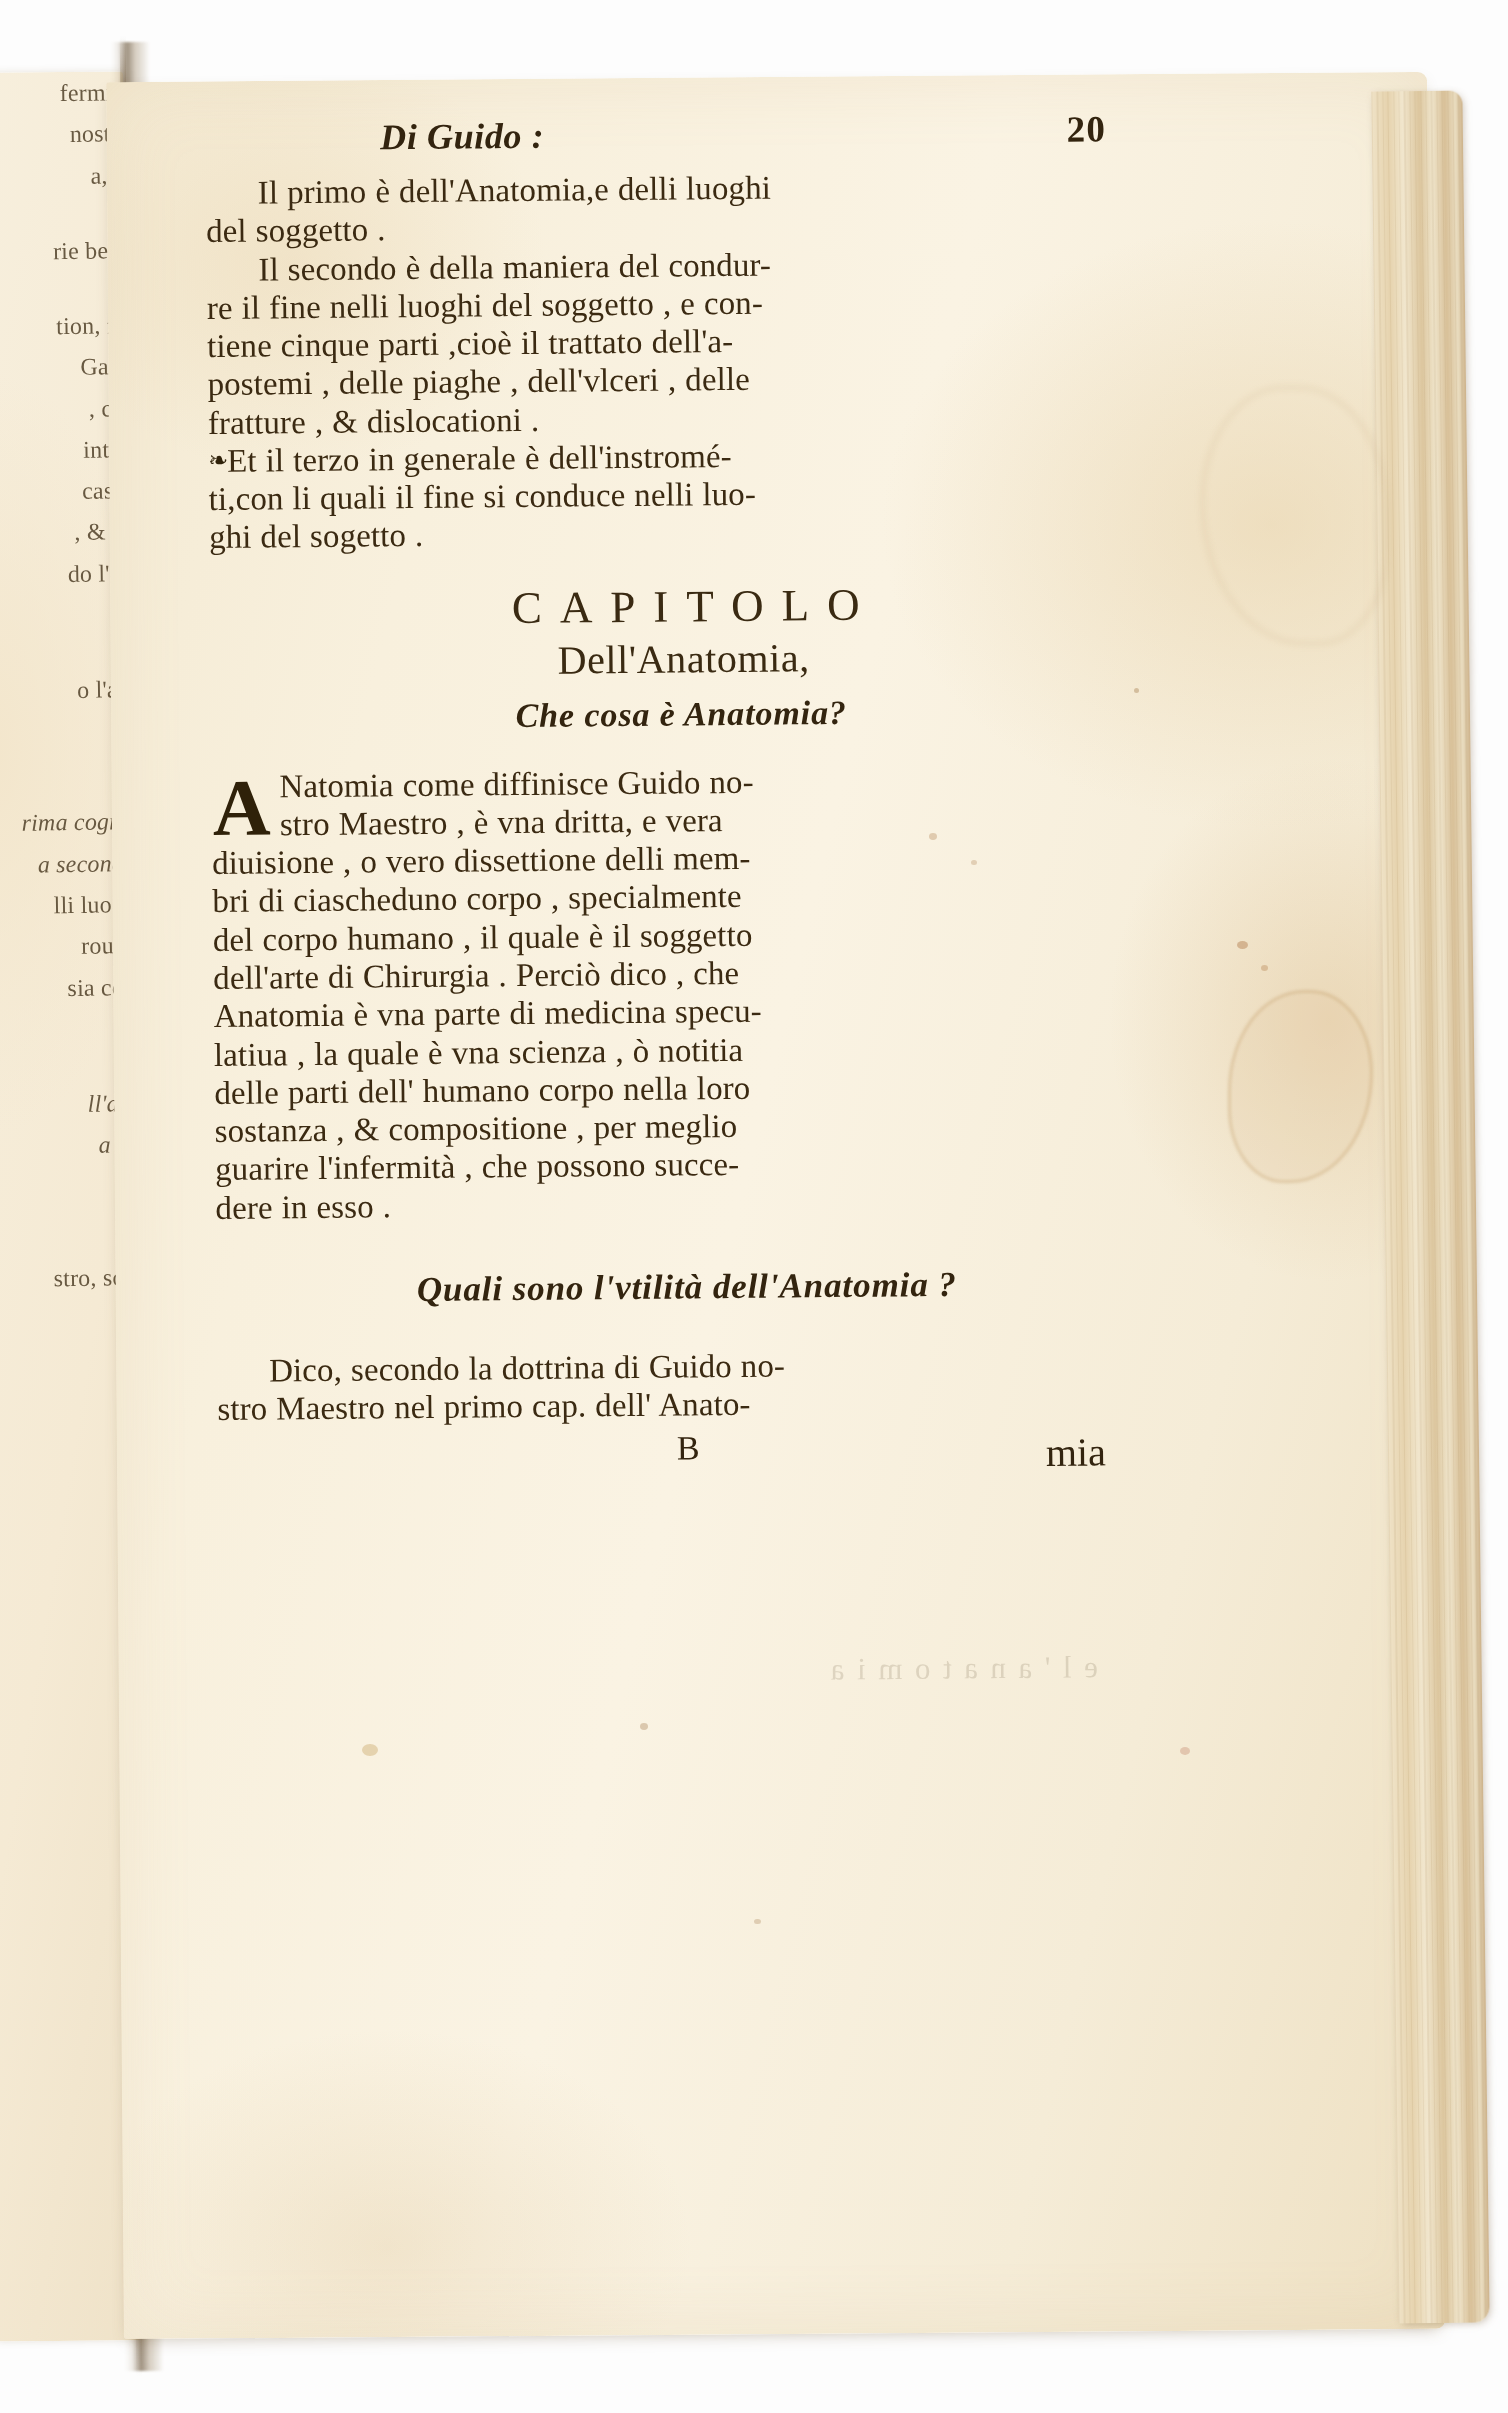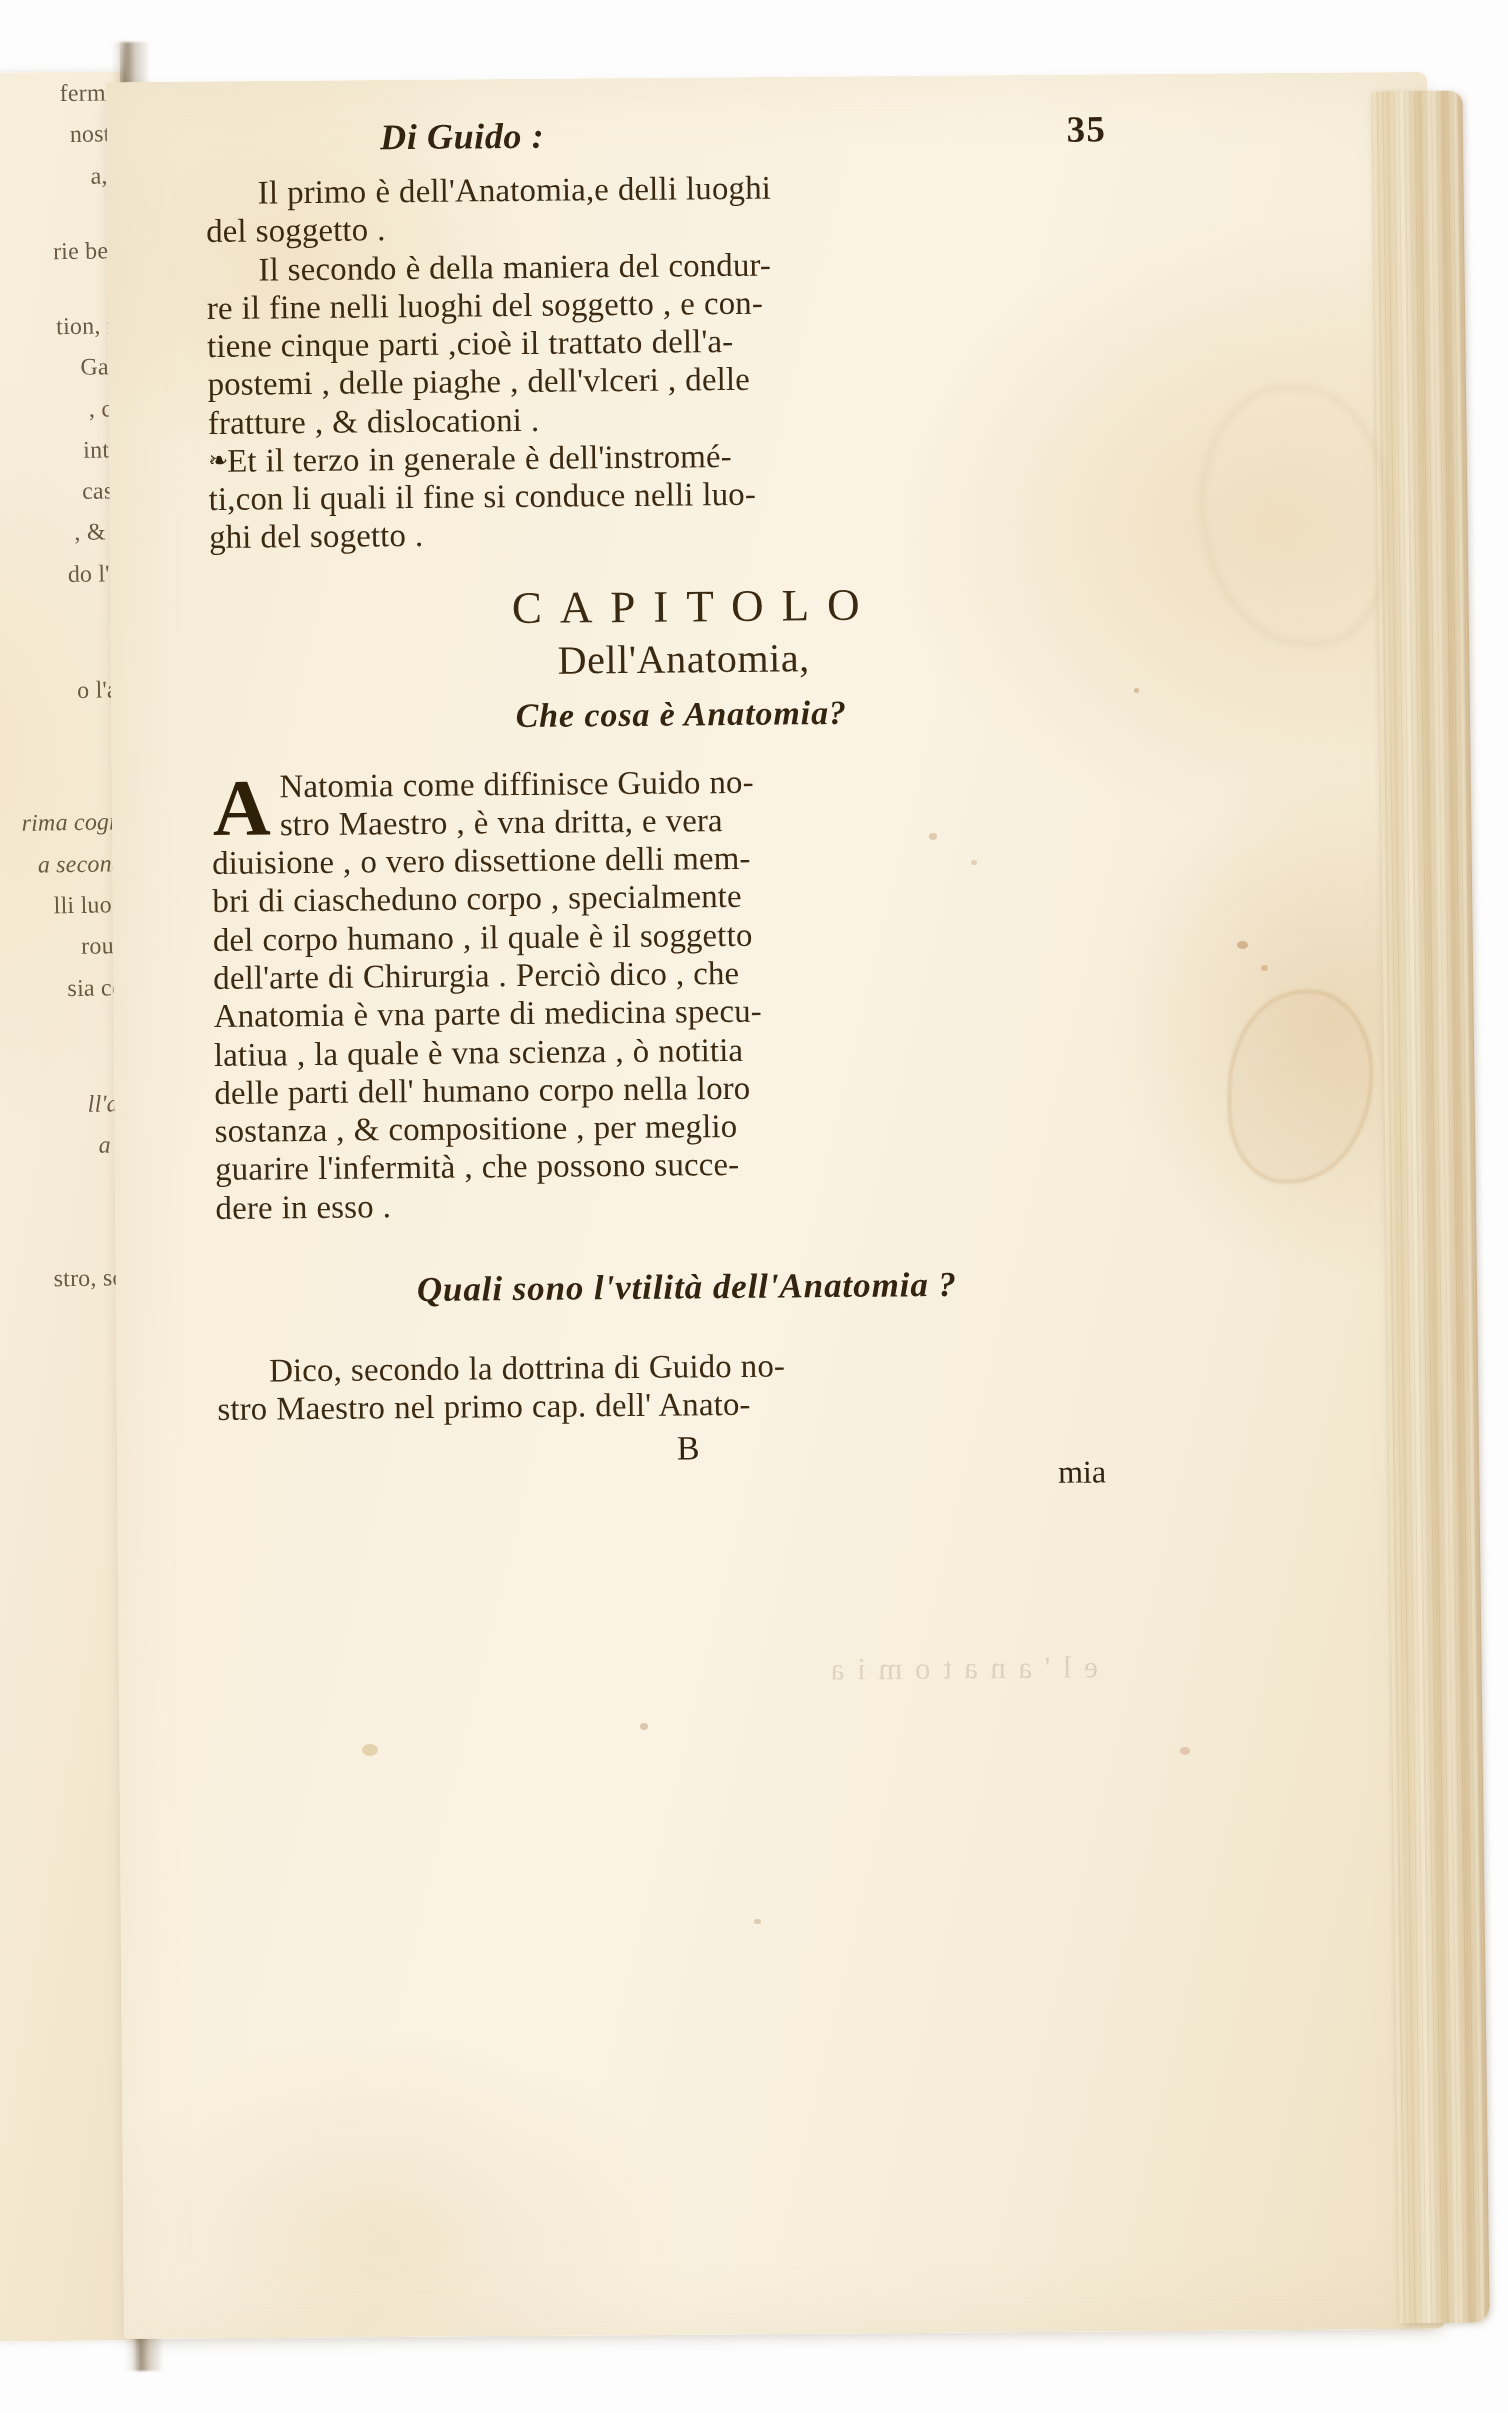--- a/index.html
+++ b/index.html
@@ -283,23 +283,22 @@
     position: absolute;
     left: 459px;
     top: 0;
     font-size: 34px;
     color: #33240f;
   }
   .footline .catch {
     position: absolute;
     right: 53px;
     top: 2.4px;
-    font-size: 32px;
-    color: #33240f;
-    margin-top: 25px;
+    font-size: 40px;
+    color: #33240f;
   }
 
   
   .showthrough {
     position: absolute;
     left: 253px;
     top: 1653px;
     width: 845px;
     height: 72px;
     color: rgba(90,70,40,0.16);
@@ -368,21 +367,21 @@
   <div class="foxing" style="left:754px;top:1919px;width:6.6px;height:5.4px;background:rgba(150,106,54,0.26);"></div>
   <div class="foxing" style="left:1228px;top:990px;width:139px;height:187px;border-radius:55% 45% 60% 40%;
               border:3px solid rgba(182,138,80,0.26); filter:blur(1.8px); background:rgba(214,180,126,0.10);"></div>
   <div class="foxing" style="left:1201px;top:386px;width:181px;height:253px;border-radius:48% 52% 40% 60%;
               border:3.6px solid rgba(190,150,92,0.18); filter:blur(3px);"></div>
 
   <div class="textblock">
 
     <div class="runhead">
       <span class="rh-title">Di Guido :</span>
-      <span class="rh-folio">35</span>
+      <span class="rh-folio">20</span>
     </div>
 
     <div class="para">
       <span class="ln"><span class="ind"></span><span>Il primo è dell'Anatomia,e delli luoghi</span></span>
       <span class="ln"><span>del soggetto .</span></span>
     </div>
 
     <div class="para">
       <span class="ln"><span class="ind"></span><span>Il secondo è della maniera del condur-</span></span>
       <span class="ln"><span>re il fine nelli luoghi del soggetto , e con-</span></span>

